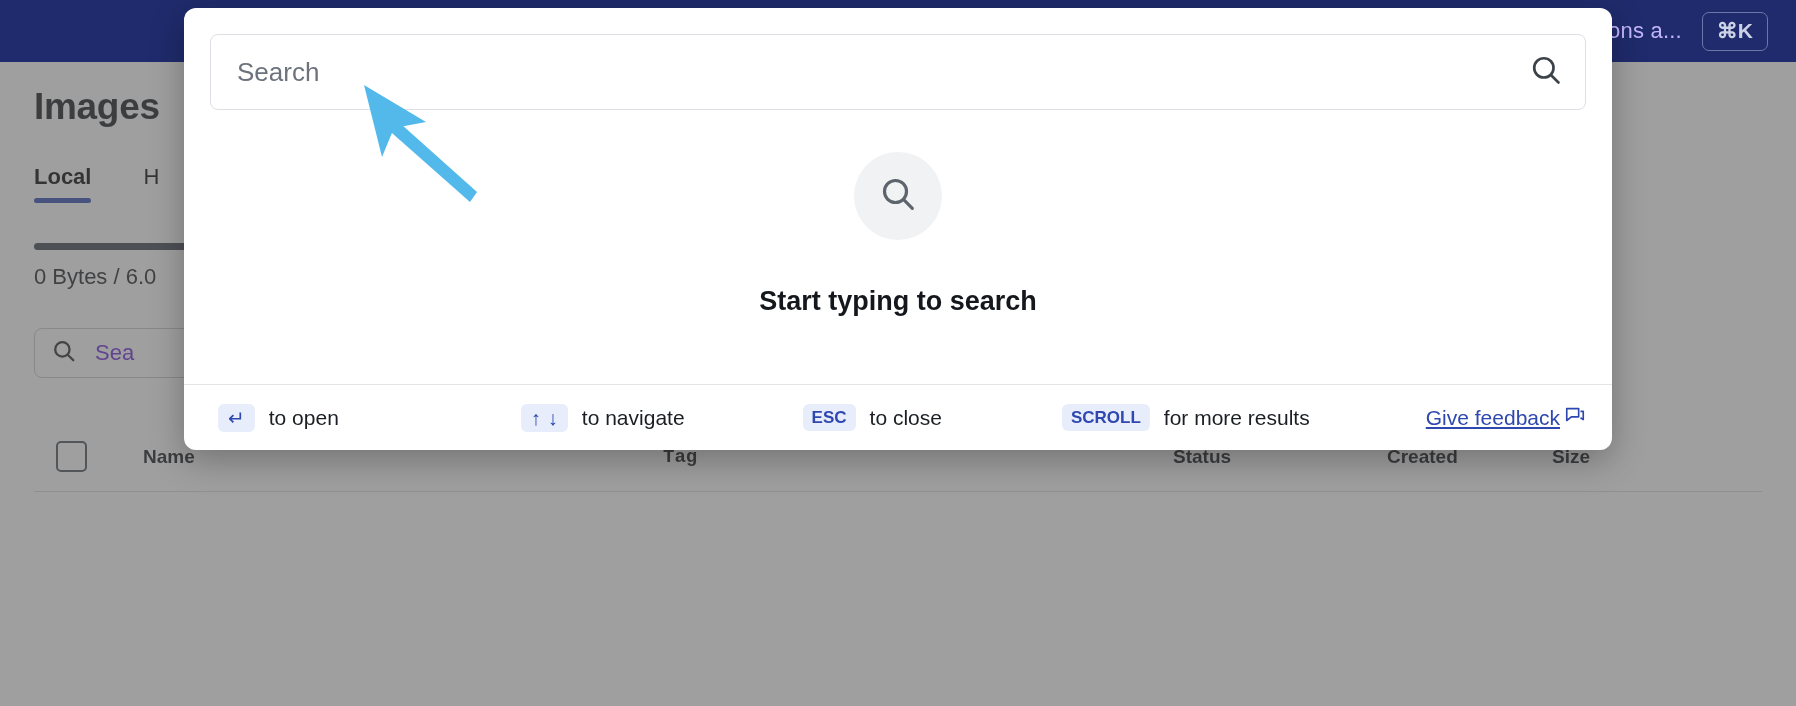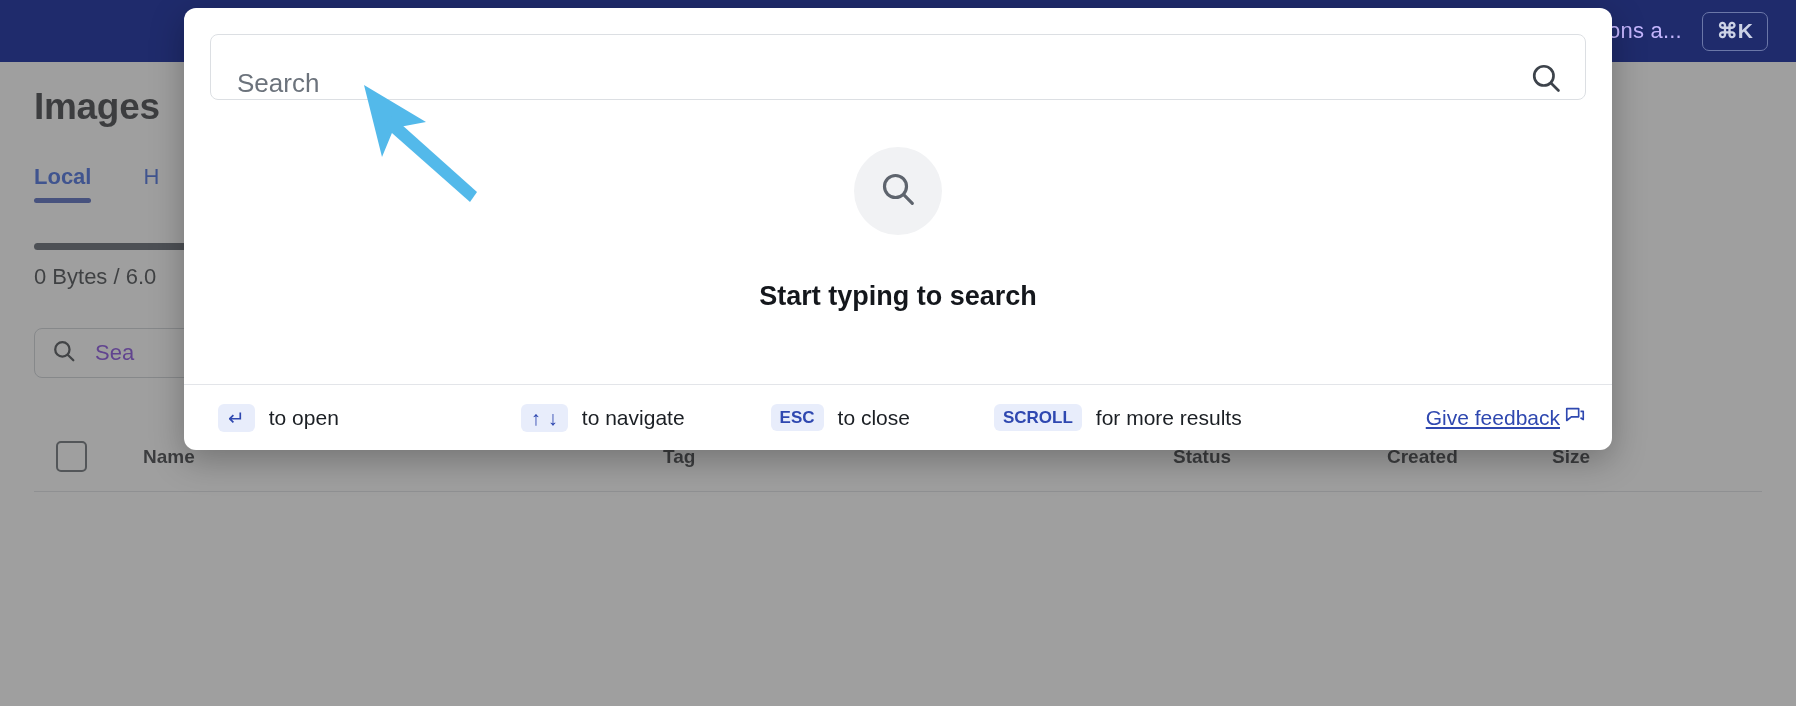--- a/index.html
+++ b/index.html
@@ -64,21 +64,21 @@
     letter-spacing: -0.3px;
   }
 
   #tab-strip {
     display: flex;
     gap: 52px;
     margin-top: 36px;
     font-size: 22px;
   }
   .tab-item {
-    color: #1d4ed8;
+    color: #000000;
     padding-bottom: 13px;
     position: relative;
     white-space: nowrap;
   }
   .tab-item.active {
     font-weight: bold;
   }
   .tab-item.active::after {
     content: "";
     position: absolute;
@@ -136,21 +136,21 @@
     color: #14171c;
   }
   #row-select-checkbox {
     width: 31px; height: 31px;
     border: 2.5px solid #4b5158;
     border-radius: 5px;
     flex: 0 0 auto;
     margin-left: 22px;
   }
   .col-name   { width: 520px; margin-left: 56px; }
-  .col-tag    { width: 510px; }
+  .col-tag    { width: 510px; font-family: Liberation Mono, monospace; }
   .col-status { width: 214px; }
   .col-created{ width: 165px; }
   .col-size   { width: 120px; }
 
   
   #dim-overlay {
     position: absolute;
     top: 62px; left: 0;
     width: 1796px;
     height: 644px;
@@ -170,25 +170,25 @@
     box-shadow: 0 10px 34px rgba(0,0,0,0.28);
     display: flex;
     flex-direction: column;
     overflow: hidden;
   }
 
   #palette-search-row {
     padding: 26px 26px 0 26px;
   }
   #palette-search-box {
-    height: 66px;
+    height: 76px;
     border: 1px solid #dcdfe3;
     border-radius: 8px;
     display: flex;
-    align-items: flex-end;
+    align-items: center;
     padding: 0 22px 0 26px;
     background: #fff;
   }
   #palette-search-input {
     flex: 1;
     border: none;
     outline: none;
     font-family: "Liberation Sans", sans-serif;
     font-size: 26px;
     color: #1b1f24;
@@ -242,22 +242,22 @@
     font-weight: bold;
     padding: 5px 9px;
     line-height: 1;
     display: inline-flex;
     align-items: center;
     gap: 7px;
   }
   .hint-key.glyph { font-size: 20px; font-weight: normal; padding: 4px 10px; }
   #hint-open      { margin-left: 8px; }
   #hint-navigate  { margin-left: 182px; }
-  #hint-close     { margin-left: 86px; }
-  #hint-scroll    { margin-left: 84px; }
+  #hint-close     { margin-left: 118px; }
+  #hint-scroll    { margin-left: 120px; }
   #feedback-link {
     margin-left: auto;
     display: flex;
     align-items: center;
     gap: 4px;
     color: #2f48b0;
     text-decoration: underline;
     font-size: 21px;
     white-space: nowrap;
   }

